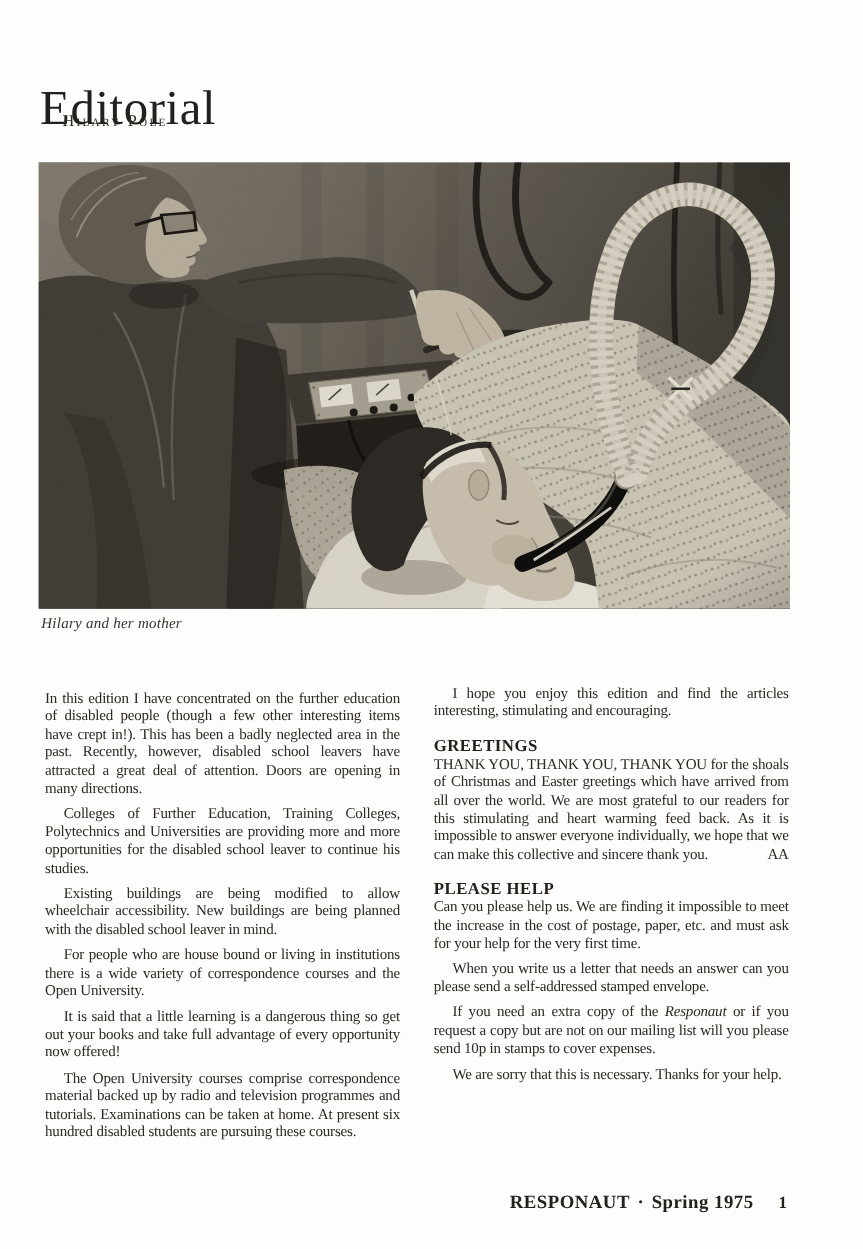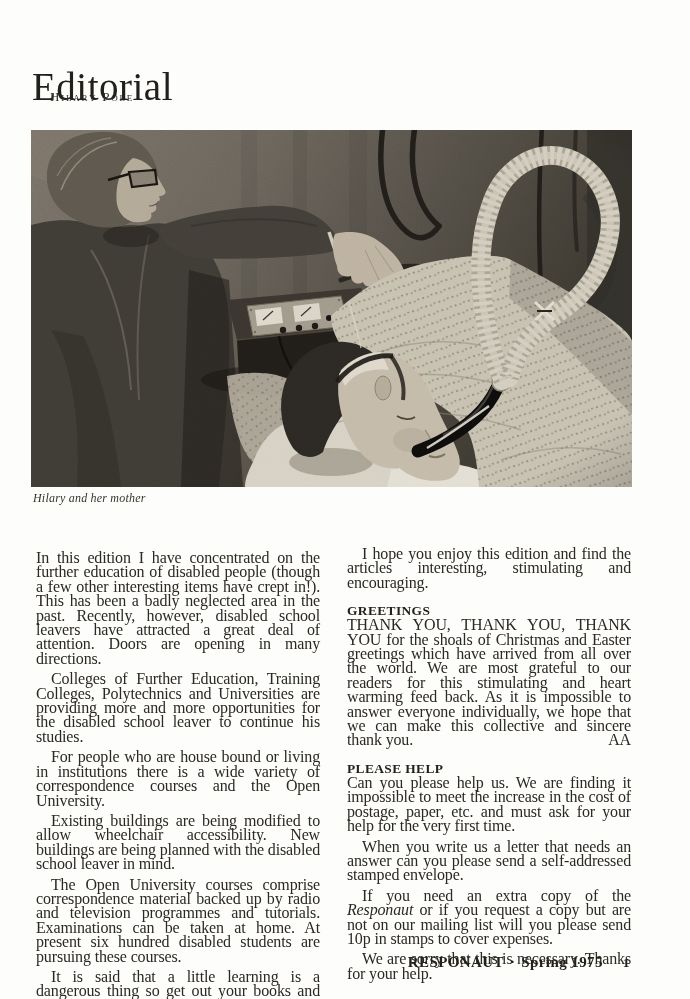--- a/index.html
+++ b/index.html
@@ -24,21 +24,21 @@
   .photo-frame svg { display:block; }
   .photo-caption {
     position:absolute; left:33px; top:491px;
     font-style:italic; font-size:12px; color:#36332c; letter-spacing:0.2px;
   }
   .col { position:absolute; width:284px; }
   .col-left  { left:36px;  top:551px; }
   .col-right { left:347px; top:547px; }
   .col p {
     margin:0 0 6px 0;
-    font-size:16px; line-height:14.4px;
+    font-size:12px; line-height:14.4px;
     text-align:justify; letter-spacing:-0.15px; color:#2c2822;
   }
   .col p.ind { text-indent:15px; }
   .col h3 {
     margin:13px 0 0 0; font-size:13.4px; line-height:15px;
     letter-spacing:0.4px; color:#24211c; font-weight:bold;font-family:Liberation Serif, serif;
   }
   .signoff { float:right; margin-left:10px; }
   .ital { font-style:italic; }
   .footer {
@@ -205,24 +205,24 @@
       <rect width="601" height="357" fill="url(#vig)"></rect>
       <rect width="601" height="357" filter="url(#grain)" opacity="0.13" style="mix-blend-mode:overlay"></rect>
     </svg>
   </div>
 
   <div class="photo-caption">Hilary and her mother</div>
 
   <div class="col col-left">
     <p>In this edition I have concentrated on the further education of disabled people (though a few other interesting items have crept in!). This has been a badly neglected area in the past. Recently, however, disabled school leavers have attracted a great deal of attention. Doors are opening in many directions.</p>
     <p class="ind">Colleges of Further Education, Training Colleges, Polytechnics and Universities are providing more and more opportunities for the disabled school leaver to continue his studies.</p>
+    <p class="ind">Existing buildings are being modified to allow wheelchair accessibility. New buildings are being planned with the disabled school leaver in mind.</p>
     <p class="ind">For people who are house bound or living in institutions there is a wide variety of correspondence courses and the Open University.</p>
-    <p class="ind">Existing buildings are being modified to allow wheelchair accessibility. New buildings are being planned with the disabled school leaver in mind.</p>
+    <p class="ind">It is said that a little learning is a dangerous thing so get out your books and take full advantage of every opportunity now offered!</p>
     <p class="ind">The Open University courses comprise correspondence material backed up by radio and television programmes and tutorials. Examinations can be taken at home. At present six hundred disabled students are pursuing these courses.</p>
-    <p class="ind">It is said that a little learning is a dangerous thing so get out your books and take full advantage of every opportunity now offered!</p>
   </div>
 
   <div class="col col-right">
     <p class="ind">I hope you enjoy this edition and find the articles interesting, stimulating and encouraging.</p>
     <h3>GREETINGS</h3>
     <p><span>THANK YOU, THANK YOU, THANK YOU for the shoals of Christmas and Easter greetings which have arrived from all over the world. We are most grateful to our readers for this stimulating and heart warming feed back. As it is impossible to answer everyone individually, we hope that we can make this collective and sincere thank you.</span><span class="signoff">AA</span></p>
     <h3>PLEASE HELP</h3>
     <p>Can you please help us. We are finding it impossible to meet the increase in the cost of postage, paper, etc. and must ask for your help for the very first time.</p>
     <p class="ind">When you write us a letter that needs an answer can you please send a self-addressed stamped envelope.</p>
     <p class="ind"><span>If you need an extra copy of the </span><span class="ital">Responaut</span><span> or if you request a copy but are not on our mailing list will you please send 10p in stamps to cover expenses.</span></p>

